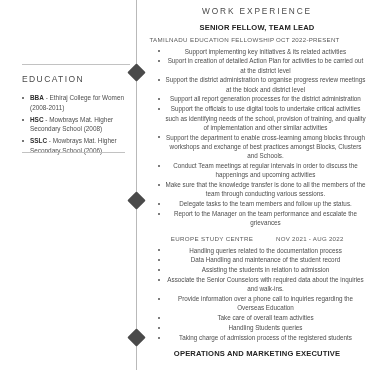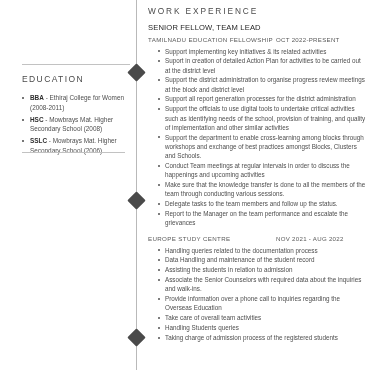--- a/index.html
+++ b/index.html
@@ -107,36 +107,37 @@
 
   
   .right {
     position: absolute;
     left: 148px;
     top: 0;
     width: 222px;
     height: 370px;
     box-sizing: border-box;
     padding-right: 4px;
+    text-align: center;
   }
 
   .section-title {
     font-size: 8.3px;
     letter-spacing: 1.9px;
     color: #4a4a4a;
     margin: 6px 0 0 0;
     font-weight: 400;
   }
 
   .job {
     margin-top: 7px;
   }
   .job-title {
     font-size: 7.6px;
-    font-weight: 400;
+    font-weight: 700;
     color: #242424;
     letter-spacing: 0.15px;
     margin: 0;
   }
   .job-meta {
     display: flex;
     justify-content: flex-start;
     align-items: baseline;
     margin-top: 3.5px;
   }
@@ -231,15 +232,19 @@
         <li class="bullet">Data Handling and maintenance of the student record</li>
         <li class="bullet">Assisting the students in relation to admission</li>
         <li class="bullet">Associate the Senior Counselors with required data about the inquiries and walk-ins.</li>
         <li class="bullet">Provide information over a phone call to inquiries regarding the Overseas Education</li>
         <li class="bullet">Take care of overall team activities</li>
         <li class="bullet">Handling Students queries</li>
         <li class="bullet">Taking charge of admission process of the registered students</li>
       </ul>
     </div>
 
+    <div class="job">
+      <div class="job-title">OPERATIONS AND MARKETING EXECUTIVE</div>
+
+    </div>
 
   </div>
 </div>
 
 </body></html>

